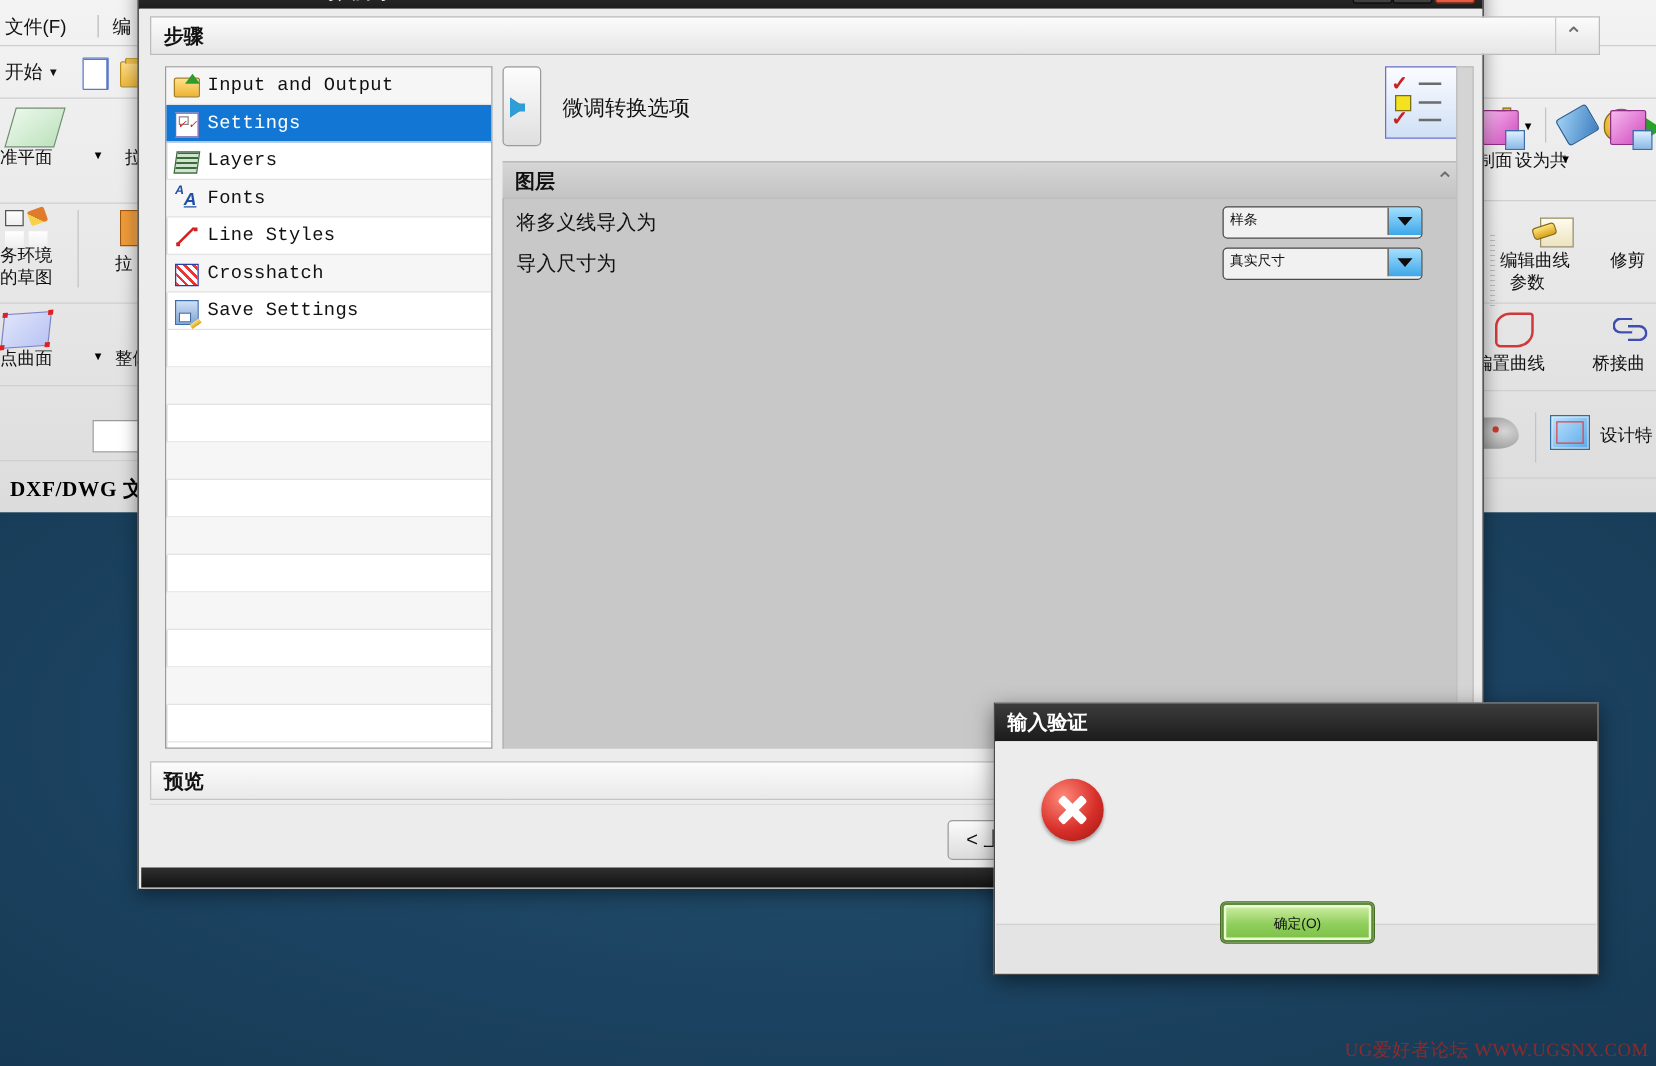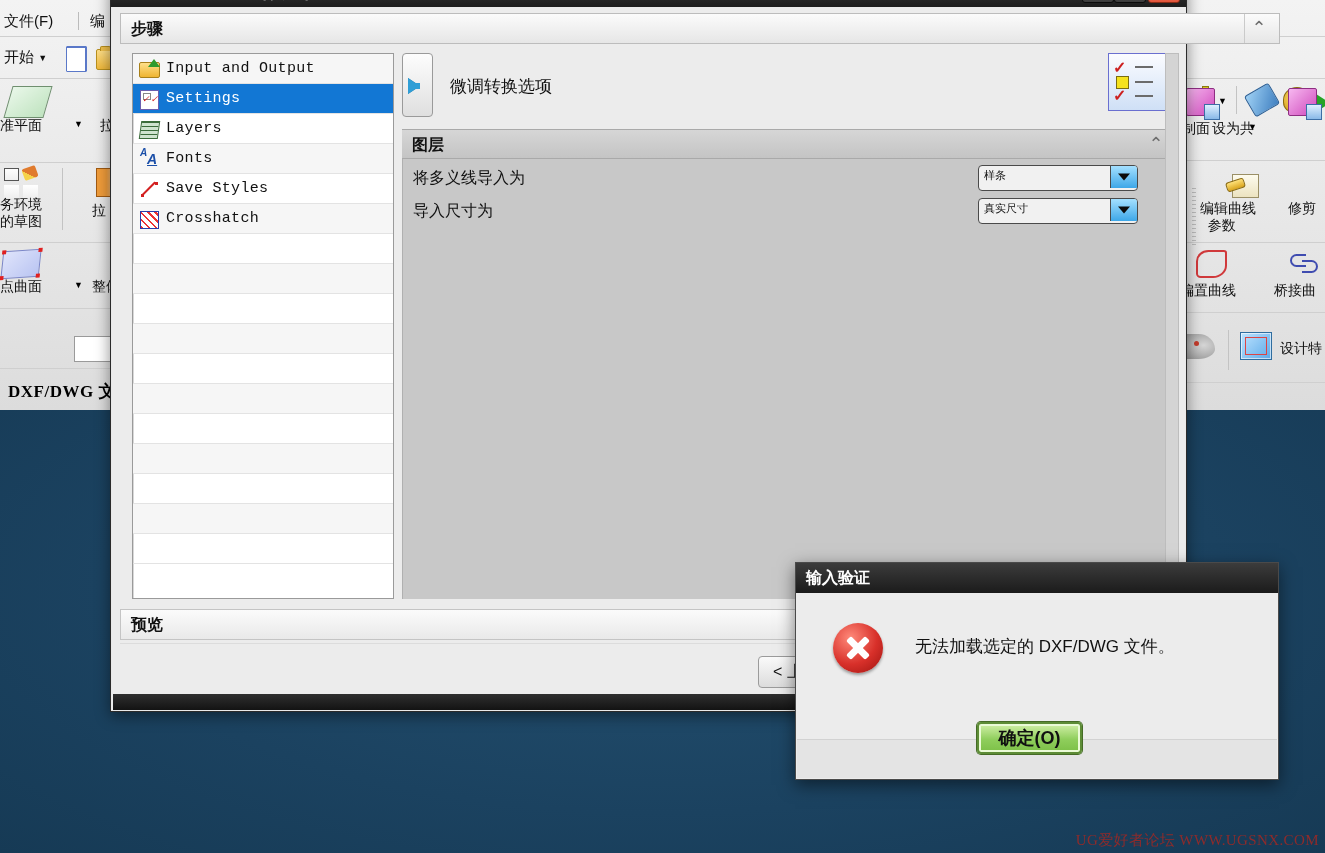--- a/index.html
+++ b/index.html
@@ -436,28 +436,27 @@
   #err-icon:before { transform: translate(-50%,-50%) rotate(45deg); }
   #err-icon:after  { transform: translate(-50%,-50%) rotate(-45deg); }
   #err-msg {
     position: absolute; left: 118px; top: 42px; font-size: 17px; color: #111; white-space: nowrap;
   }
   #errdlg-footer {
     position: absolute; left: 1px; right: 1px; bottom: 1px; height: 38px;
     background: #e4e4e4; border-top: 1px solid #d2d2d2;
   }
   #err-ok {
-    position: absolute; left: 180px; top: -18px; width: 105px; height: 32px;
+    position: absolute; left: 180px; top: -18px; width: 122px; height: 32px;
     background: linear-gradient(#d2f0a8,#8fce5c 55%, #7cc047);
     border: 2px solid #5d8c36; border-radius: 4px;
     box-shadow: inset 0 0 0 2px #eafbd6, 0 0 0 1px #456b26;
-    font-size: 18px; color: #111;
+    font-size: 11px; color: #111;
     display: flex; align-items: center; justify-content: center;
     box-sizing: border-box;
-    font-weight: bold;
   }
 </style>
 </head>
 <body>
 
 <div id="nx-app">
   <div id="nx-ribbon-bg"></div>
   <div id="nx-viewport">
 
     <div class="wm">UG爱好者论坛  WWW.UGSNX.COM</div>
@@ -605,27 +604,33 @@
         <span class="ltext">Fonts</span>
       </div>
       <div class="lrow">
         <span class="licon">
           <i class="i-linestyle">
               <s></s>
               <b style="left:1px;top:13px"></b>
               <b style="left:15px;top:1px"></b>
             </i>
         </span>
-        <span class="ltext">Save Styles</span>
+        <span class="ltext">Line Styles</span>
       </div>
       <div class="lrow alt">
         <span class="licon">
             <i class="i-cross"></i>
           </span>
         <span class="ltext">Crosshatch</span>
+      </div>
+      <div class="lrow">
+        <span class="licon">
+            <i class="i-save"></i>
+          </span>
+        <span class="ltext">Save Settings</span>
       </div>
       <div id="empty-rows">
           <div class="lrow"></div>
           <div class="lrow alt"></div>
           <div class="lrow"></div>
           <div class="lrow alt"></div>
           <div class="lrow"></div>
           <div class="lrow alt"></div>
           <div class="lrow"></div>
           <div class="lrow alt"></div>
@@ -688,18 +693,17 @@
     <div id="wiz-bottom-bar"></div>
   </div>
 </div>
 
 <div id="errdlg">
   <div id="errdlg-title">
     <span>输入验证</span>
   </div>
   <div id="errdlg-body">
     <div id="err-icon"></div>
-    <div id="err-msg">无法加载选定的 DXF/DWG 文件。</div>
   </div>
   <div id="errdlg-footer">
     <div id="err-ok">确定(O)</div>
   </div>
 </div>
 
 </body></html>

